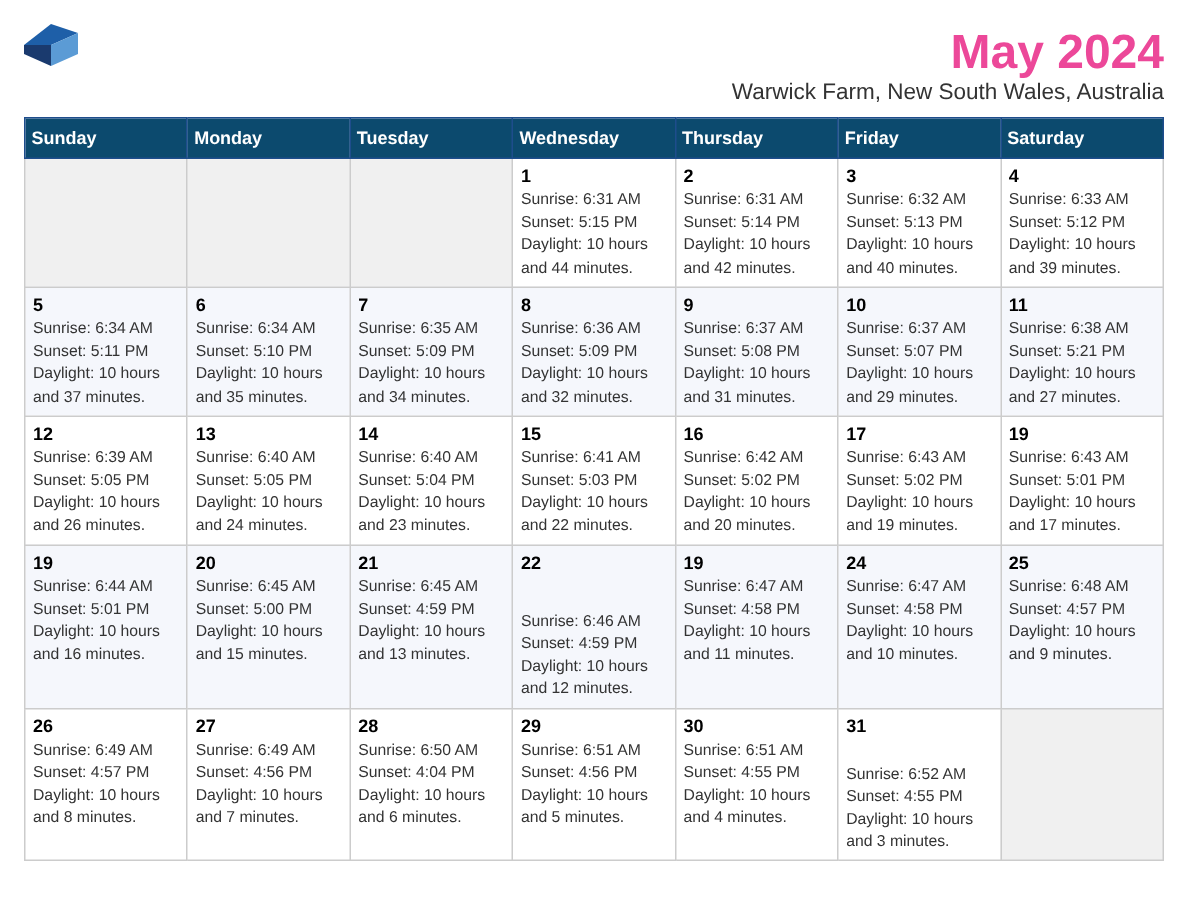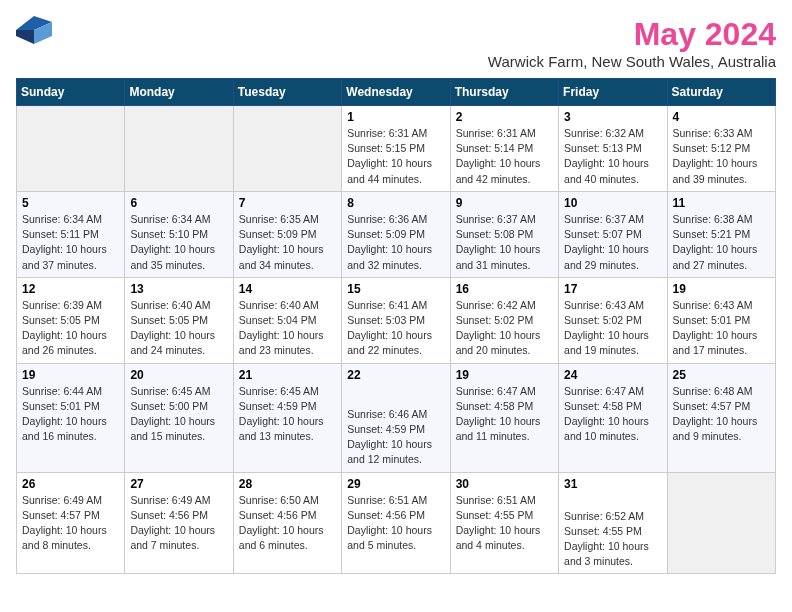--- a/index.html
+++ b/index.html
@@ -312,21 +312,21 @@
         <td>
           <span class="day-num">27</span>
           <div class="day-info" style="white-space: pre-line;">Sunrise: 6:49 AM
 Sunset: 4:56 PM
 Daylight: 10 hours
 and 7 minutes.</div>
         </td>
         <td>
           <span class="day-num">28</span>
           <div class="day-info" style="white-space: pre-line;">Sunrise: 6:50 AM
-Sunset: 4:56 PM
+Sunset: 4:04 PM
 Daylight: 10 hours
 and 6 minutes.</div>
         </td>
         <td>
           <span class="day-num">29</span>
           <div class="day-info" style="white-space: pre-line;">Sunrise: 6:51 AM
 Sunset: 4:56 PM
 Daylight: 10 hours
 and 5 minutes.</div>
         </td>

